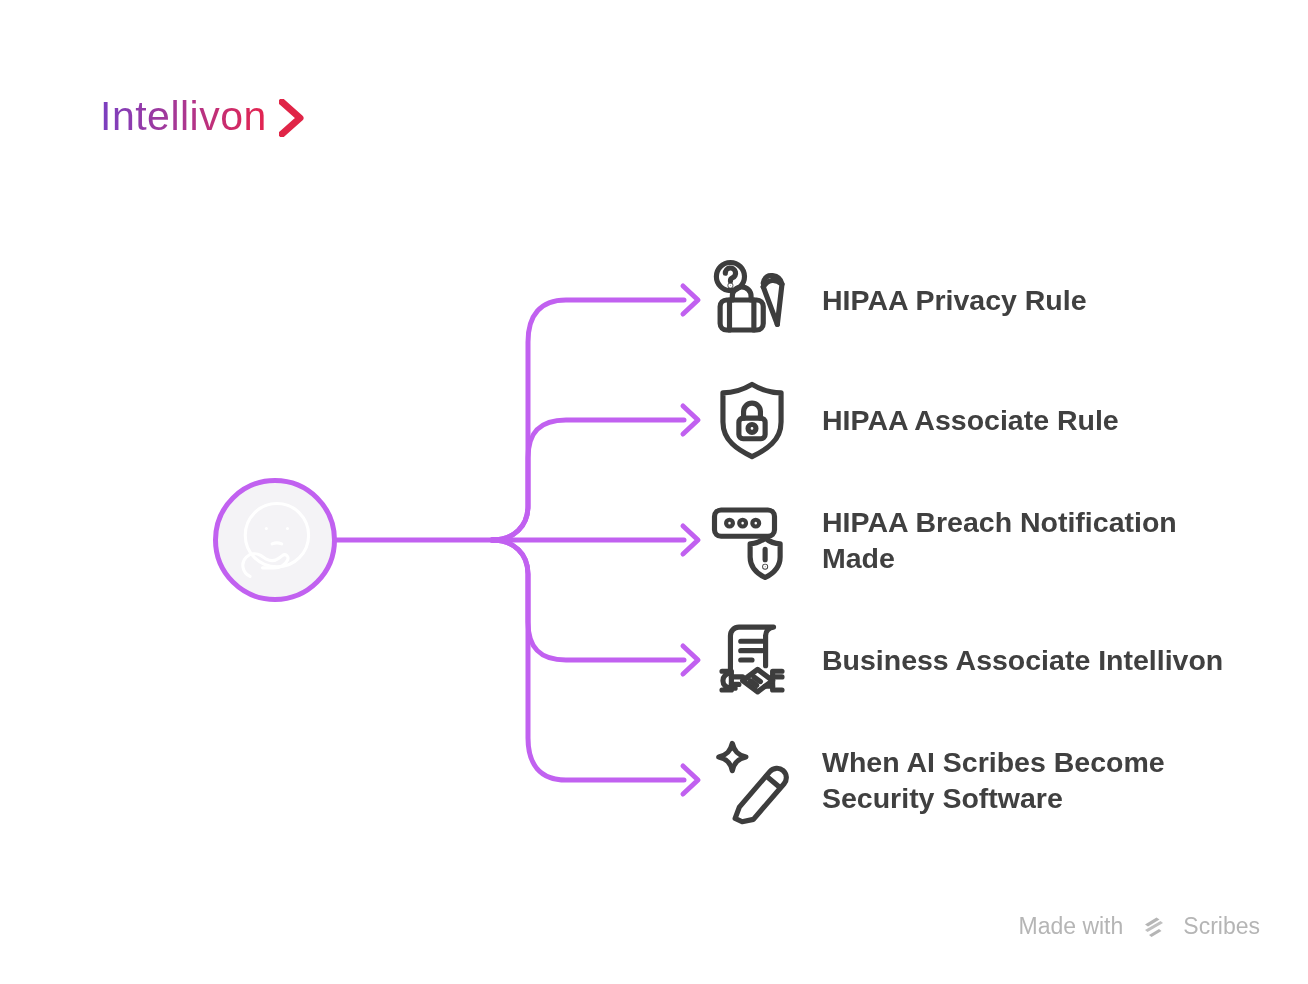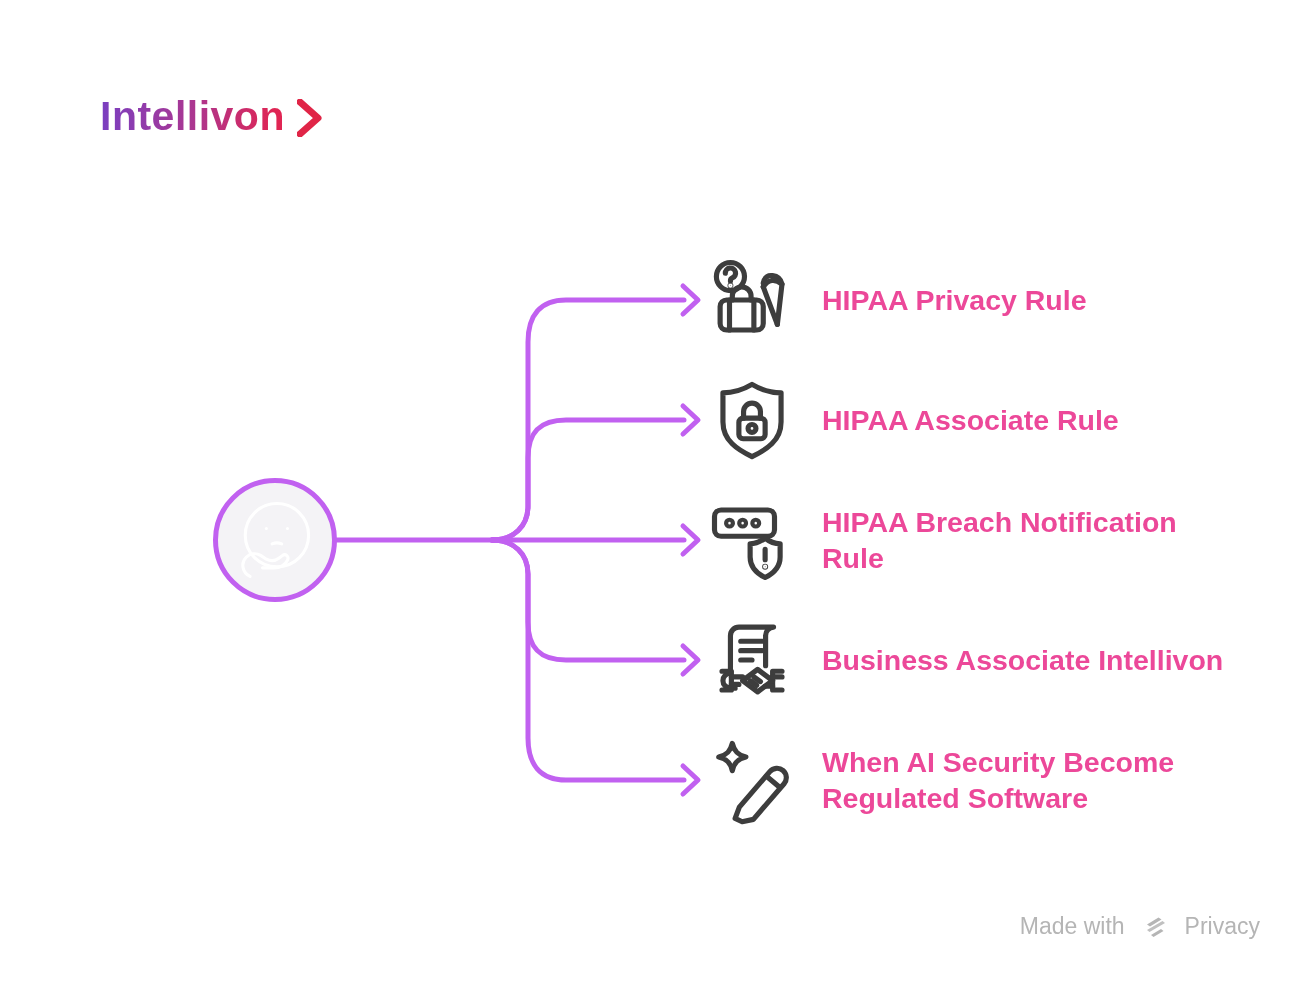--- a/index.html
+++ b/index.html
@@ -17,21 +17,21 @@
   .logo {
     position: absolute;
     left: 100px;
     top: 96px;
     display: flex;
     align-items: center;
     gap: 12px;
   }
   .logo-text {
     font-size: 41px;
-    font-weight: 700;
+    font-weight: 400;
     letter-spacing: 0.5px;
     background: linear-gradient(90deg, #7a3fc1 0%, #a93793 48%, #e02553 95%);
     -webkit-background-clip: text;
     background-clip: text;
     color: transparent;
     line-height: 1;
   }
   .logo-chevron { display: block; margin-top: 2px; }
 
   
@@ -89,21 +89,21 @@
     stroke-width: 5.5;
     stroke-linecap: round;
     stroke-linejoin: round;
   }
   .branch-label {
     margin-left: 24px;
     width: 410px;
     font-size: 28.5px;
     line-height: 36px;
     font-weight: 700;
-    color: #ec4899;
+    color: #404040;
   }
 
   
   .footer {
     position: absolute;
     right: 48px;
     top: 913px;
     display: flex;
     align-items: center;
     gap: 17px;
@@ -183,21 +183,21 @@
       <svg viewBox="0 0 96 96">
         <rect x="8" y="16" width="64" height="28" rx="7"></rect>
         <circle cx="24" cy="30" r="3.6" stroke-width="4.5"></circle>
         <circle cx="38" cy="30" r="3.6" stroke-width="4.5"></circle>
         <circle cx="52" cy="30" r="3.6" stroke-width="4.5"></circle>
         <path d="M62 46 C 57 50 51 52 46 52 L46 66 C 46 78 54 84 62 88 C 70 84 78 78 78 66 L78 52 C 73 52 67 50 62 46 Z"></path>
         <path d="M62 58 v11"></path>
         <circle cx="62" cy="76.5" r="0.5" fill="#3d3d3d"></circle>
       </svg>
     </div>
-    <div class="branch-label">HIPAA Breach Notification Rule</div>
+    <div class="branch-label">HIPAA Breach Notification Made</div>
   </div>
 
   <div class="branch-row" style="top:605px">
     <div class="branch-icon">
       <svg viewBox="0 0 96 96">
         <path d="M30 78 h-5 a8 8 0 0 1 0 -16 V22 a9 9 0 0 1 9 -9 h37 a9 9 0 0 0 -8.5 9 V54"></path>
         <path d="M36 28 h23 M36 38 h23 M36 48 h12"></path>
         <path d="M16 60 h10 v20 h-10"></path>
         <path d="M80 60 h-10 v20 h10"></path>
         <path d="M38 70 L54 58 L70 70 L54 82 Z"></path>
@@ -209,28 +209,28 @@
   </div>
 
   <div class="branch-row" style="top:725px">
     <div class="branch-icon">
       <svg viewBox="0 0 96 96">
         <path d="M27 9 C29 17.5 33 21.5 41.5 23.5 C33 25.5 29 29.5 27 38 C25 29.5 21 25.5 12.5 23.5 C21 21.5 25 17.5 27 9 Z"></path>
         <path d="M30 89 L34.5 77 L67 39 A10 10 0 0 1 82.2 52 L49.5 90 L37.5 92.5 Z"></path>
         <path d="M63.5 44 L76.5 55"></path>
       </svg>
     </div>
-    <div class="branch-label">When AI Security Become Regulated Software</div>
+    <div class="branch-label">When AI Scribes Become Security Software</div>
   </div>
 
   <div class="footer">
     <span>Made with</span>
     <svg class="napkin-icon" width="26" height="26" viewBox="0 0 26 26">
       <g fill="#b5b5b5">
         <path d="M5 10.5 L16.5 3.5 L19.5 5.5 L8 12.5 Z"></path>
         <path d="M5 16 L20.5 7 L23 9 L7.5 18 Z" opacity="0.85"></path>
         <path d="M9 21 L19 15 L21.5 17 L11.5 23 Z"></path>
       </g>
     </svg>
-    <span>Privacy</span>
+    <span>Scribes</span>
   </div>
 
 </div>
 
 </body></html>

